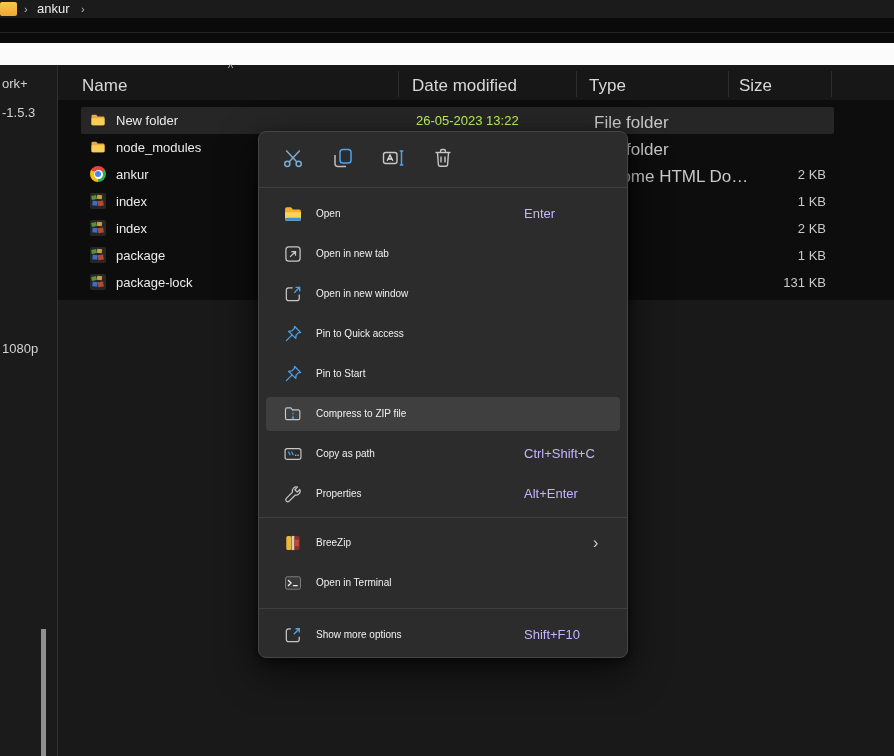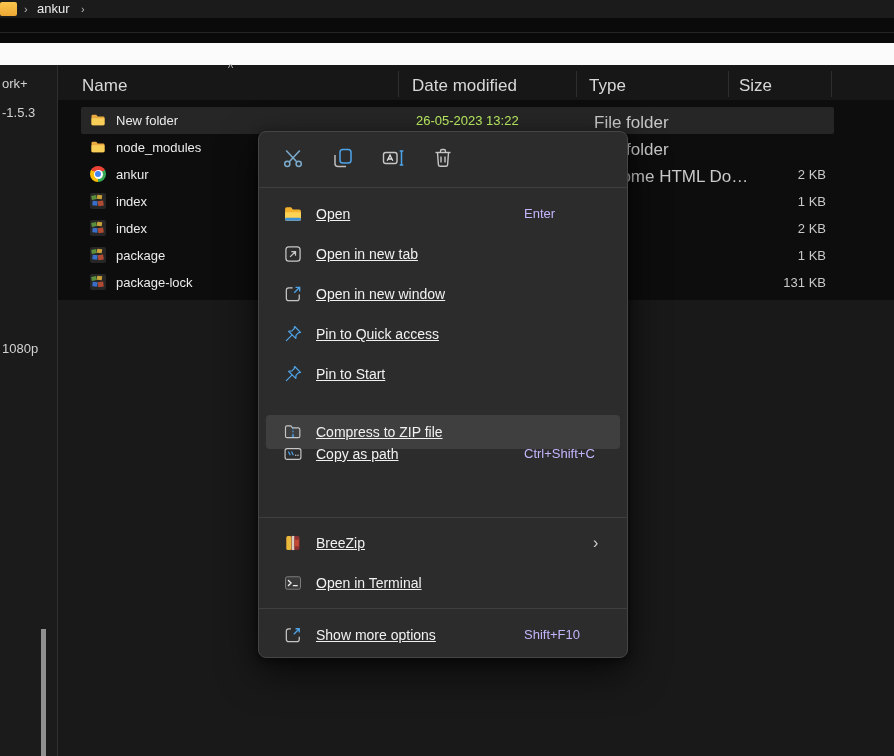--- a/index.html
+++ b/index.html
@@ -47,21 +47,21 @@
   
   .ctx{position:absolute;left:258px;top:131px;width:370px;height:527px;background:#2c2c2c;
     border:1px solid #454545;border-radius:8px;box-sizing:border-box;
     box-shadow:0 14px 38px rgba(0,0,0,.65),0 3px 10px rgba(0,0,0,.45);}
   .ctx-toolbar{position:absolute;left:22px;top:14px;display:flex;gap:26px;}
   .tb-icon{width:24px;height:24px;}
   .ctx-sep{position:absolute;left:0;width:100%;height:1px;background:#3f3f3f;}
   .mi{position:absolute;left:0;width:100%;height:40px;}
   .mi-hl{position:absolute;left:7px;right:7px;top:3px;bottom:3px;background:#3f3f3f;border-radius:4px;}
   .mi-icon{position:absolute;left:24px;top:10px;width:20px;height:20px;}
-  .mi-label{position:absolute;left:57px;top:0;line-height:40px;font-size:14px;color:#f1f1f1;white-space:nowrap;text-decoration:underline;}
+  .mi-label{position:absolute;left:57px;top:0;line-height:40px;font-size:10px;color:#f1f1f1;white-space:nowrap;}
   .mi-short{position:absolute;left:265px;top:0;line-height:40px;font-size:13px;color:#c4b5fd;white-space:nowrap;}
   .mi-chev{position:absolute;left:334px;top:0;line-height:40px;font-size:16px;color:#cfcfcf;}
   svg{display:block;width:100%;height:100%;}
 </style>
 </head>
 <body>
 
 <div class="screen">
 
   <div class="crumb-bar">
@@ -282,21 +282,21 @@
     <div class="mi" style="top:222px">
       <span class="mi-icon">
         <svg viewBox="0 0 24 24" fill="none" stroke="#4da3e8" stroke-width="1.5" stroke-linejoin="round">
             <path d="M14 3l7 7-2.6.6-2.7 2.7-.4 4-4.3-4.3L4 20l7-7-4.3-4.3 4-.4 2.7-2.7z"></path>
           </svg>
       </span>
       <span class="mi-label">Pin to Start</span>
       <span class="mi-short"></span>
     </div>
 
-    <div class="mi" style="top:280px">
+    <div class="mi" style="top:262px">
       <div class="mi-hl"></div>
       <span class="mi-icon">
         <svg viewBox="0 0 24 24" fill="none">
             <path d="M3 6.5a1.8 1.8 0 0 1 1.8-1.8h4.6l2 2.4h7A1.8 1.8 0 0 1 20.2 8.9V17a1.8 1.8 0 0 1-1.8 1.8H4.8A1.8 1.8 0 0 1 3 17z" stroke="#c6c6c6" stroke-width="1.4"></path>
             <path d="M12 6.8v2m0 1.6v2m0 1.6v1.4" stroke="#4da3e8" stroke-width="1.5"></path>
             <circle cx="12" cy="16.8" r="1" stroke="#4da3e8" stroke-width="1.2"></circle>
           </svg>
       </span>
       <span class="mi-label">Compress to ZIP file</span>
       <span class="mi-short"></span>
@@ -308,20 +308,29 @@
             <rect x="2.5" y="5.5" width="19" height="13" rx="2.5" stroke="#c6c6c6" stroke-width="1.4"></rect>
             <path d="M6.5 9l2.2 4.4M10.2 9l2.2 4.4" stroke="#4da3e8" stroke-width="1.5"></path>
             <circle cx="15.3" cy="13.6" r=".9" fill="#c6c6c6"></circle>
             <circle cx="18" cy="13.6" r=".9" fill="#c6c6c6"></circle>
           </svg>
       </span>
       <span class="mi-label">Copy as path</span>
       <span class="mi-short">Ctrl+Shift+C</span>
     </div>
 
+    <div class="mi" style="top:342px">
+      <span class="mi-icon">
+        <svg viewBox="0 0 24 24" fill="none" stroke="#c6c6c6" stroke-width="1.5" stroke-linejoin="round">
+            <path d="M20.2 6.6l-3.1 3.1-2.8-2.8 3.1-3.1a4.8 4.8 0 0 0-6 6L4 17.2a2.4 2.4 0 0 0 3.4 3.4l7.4-7.4a4.8 4.8 0 0 0 5.4-6.6z"></path>
+          </svg>
+      </span>
+      <span class="mi-label">Properties</span>
+      <span class="mi-short">Alt+Enter</span>
+    </div>
 
     <div class="ctx-sep" style="top:385px"></div>
 
     <div class="mi" style="top:391px">
       <span class="mi-icon">
         <svg viewBox="0 0 24 24">
             <rect x="4" y="3.5" width="16" height="17" rx="2.5" fill="#8c2f2f"></rect>
             <rect x="4" y="3.5" width="6" height="17" rx="2" fill="#e8b93a"></rect>
             <rect x="10.5" y="3.5" width="3" height="17" fill="#d8cdbf"></rect>
             <rect x="14" y="8" width="5" height="8" fill="#c24a35"></rect>

